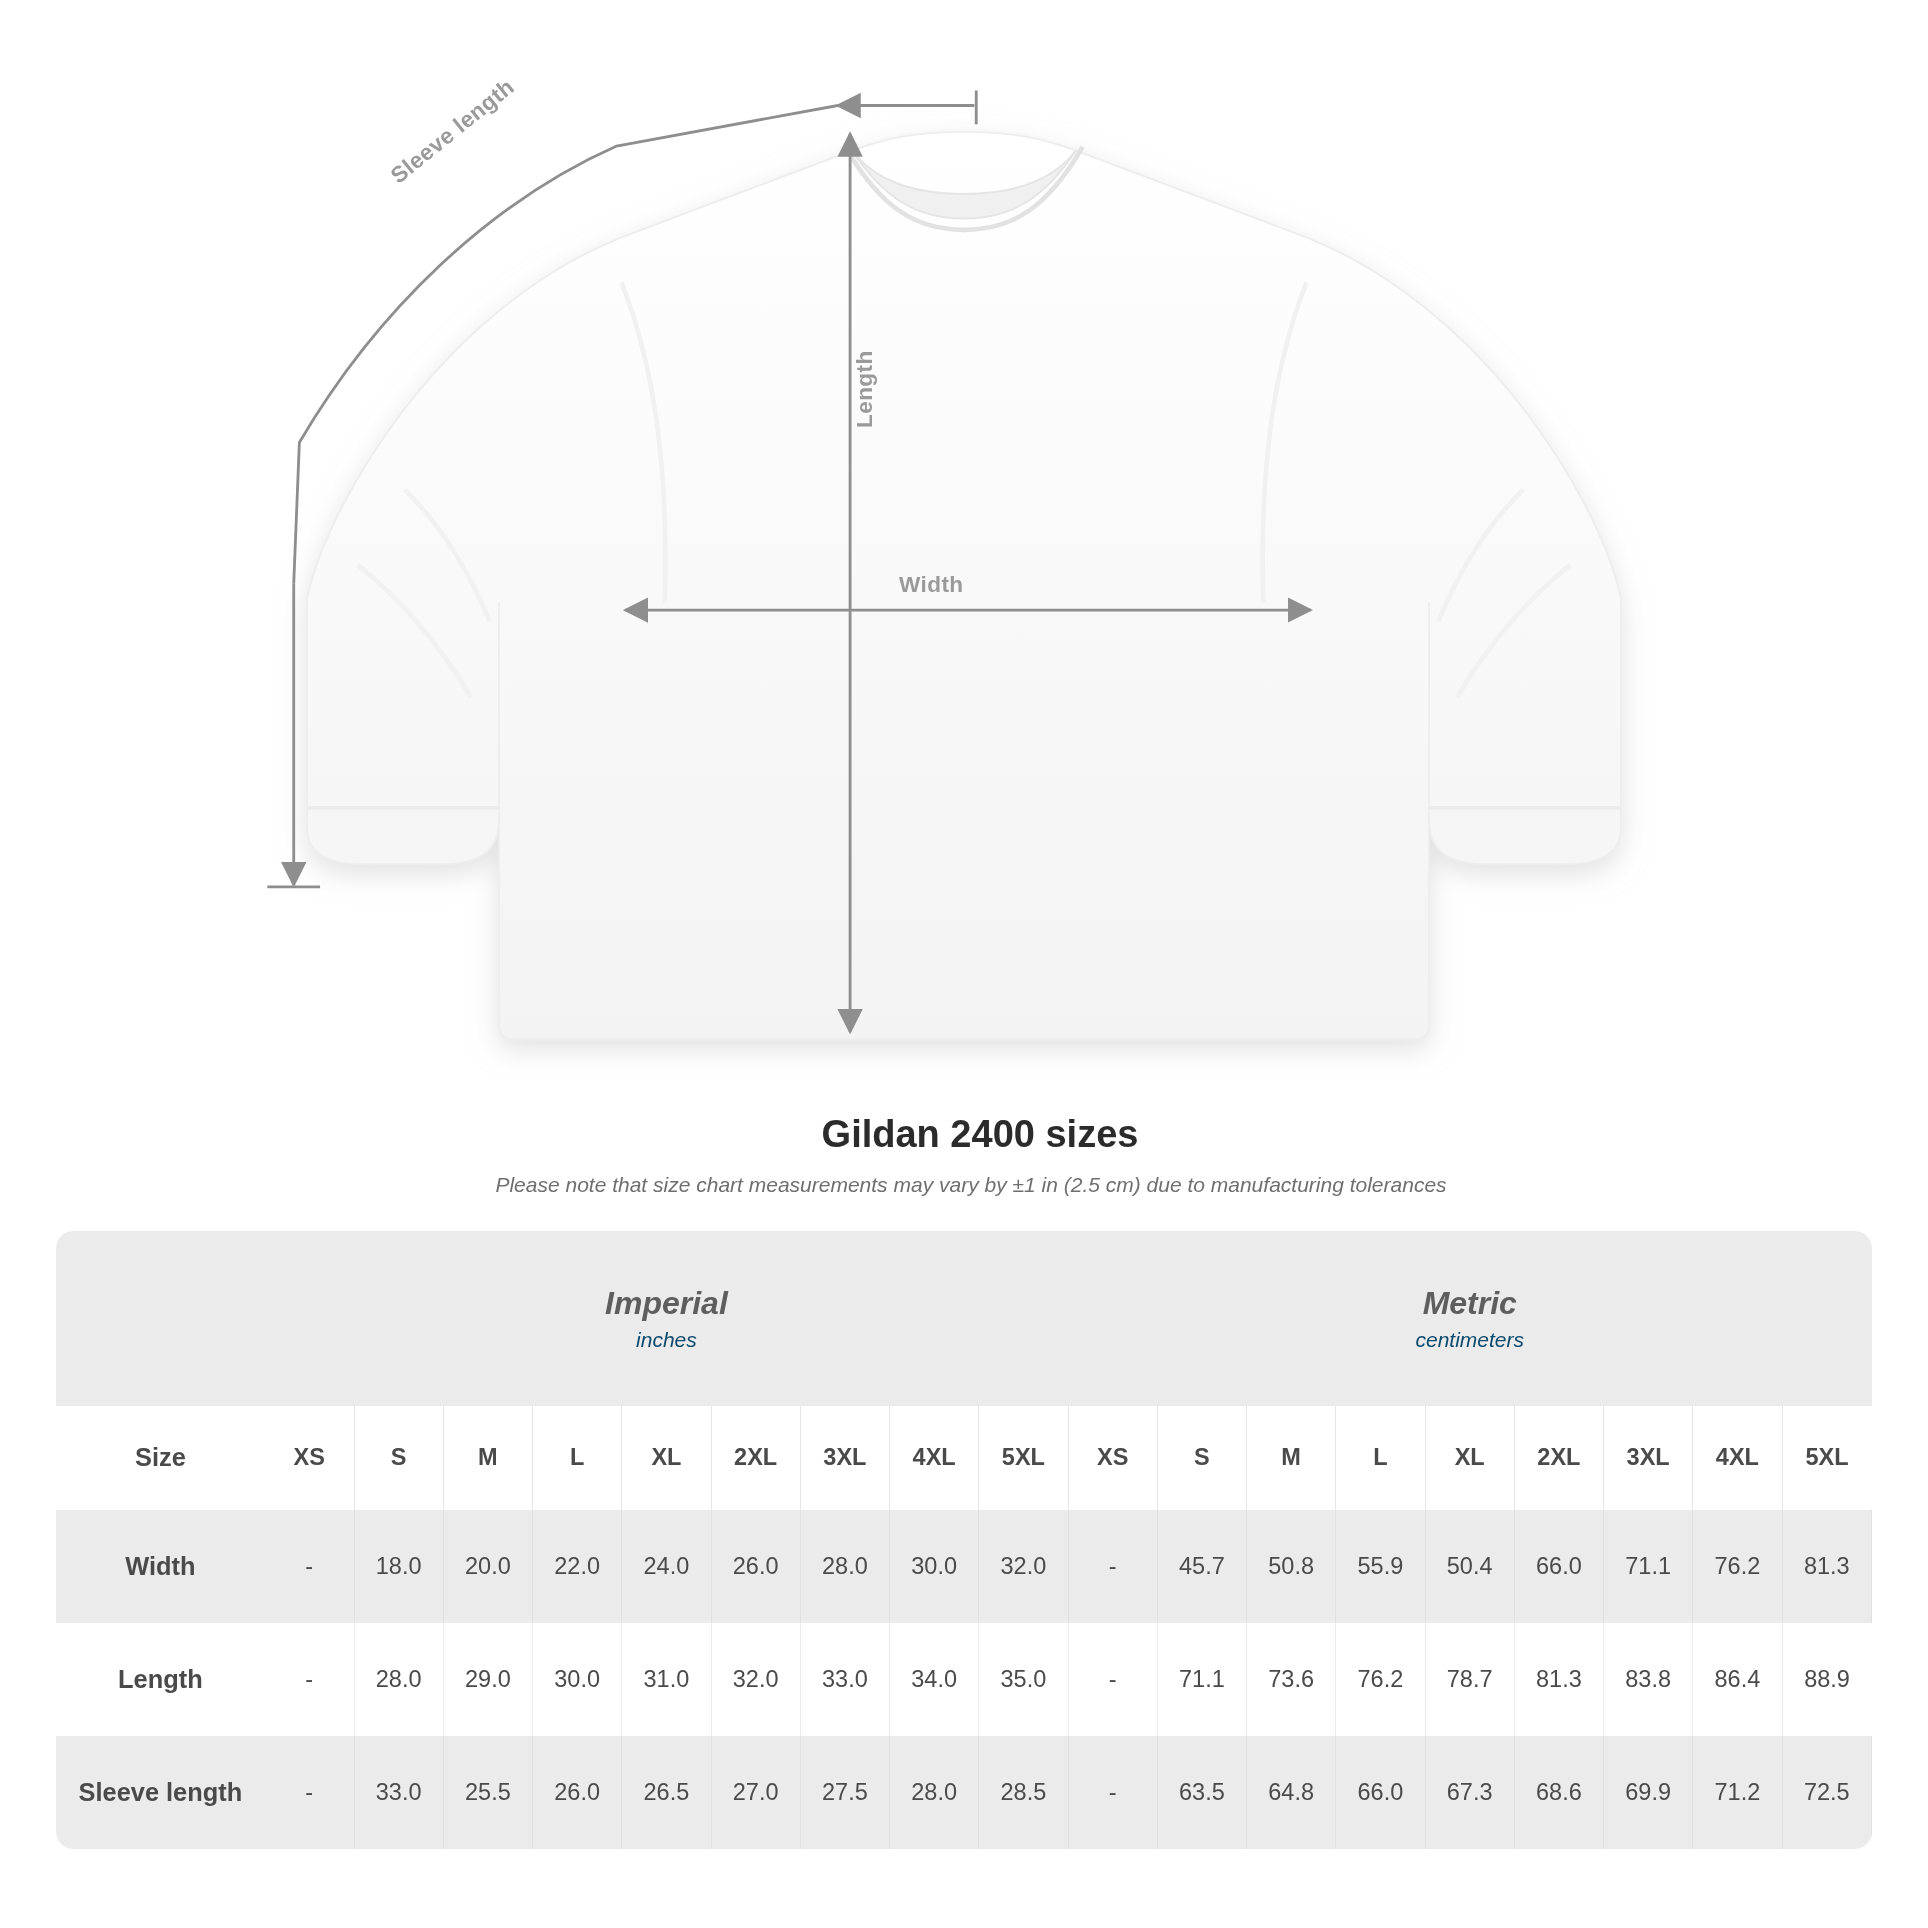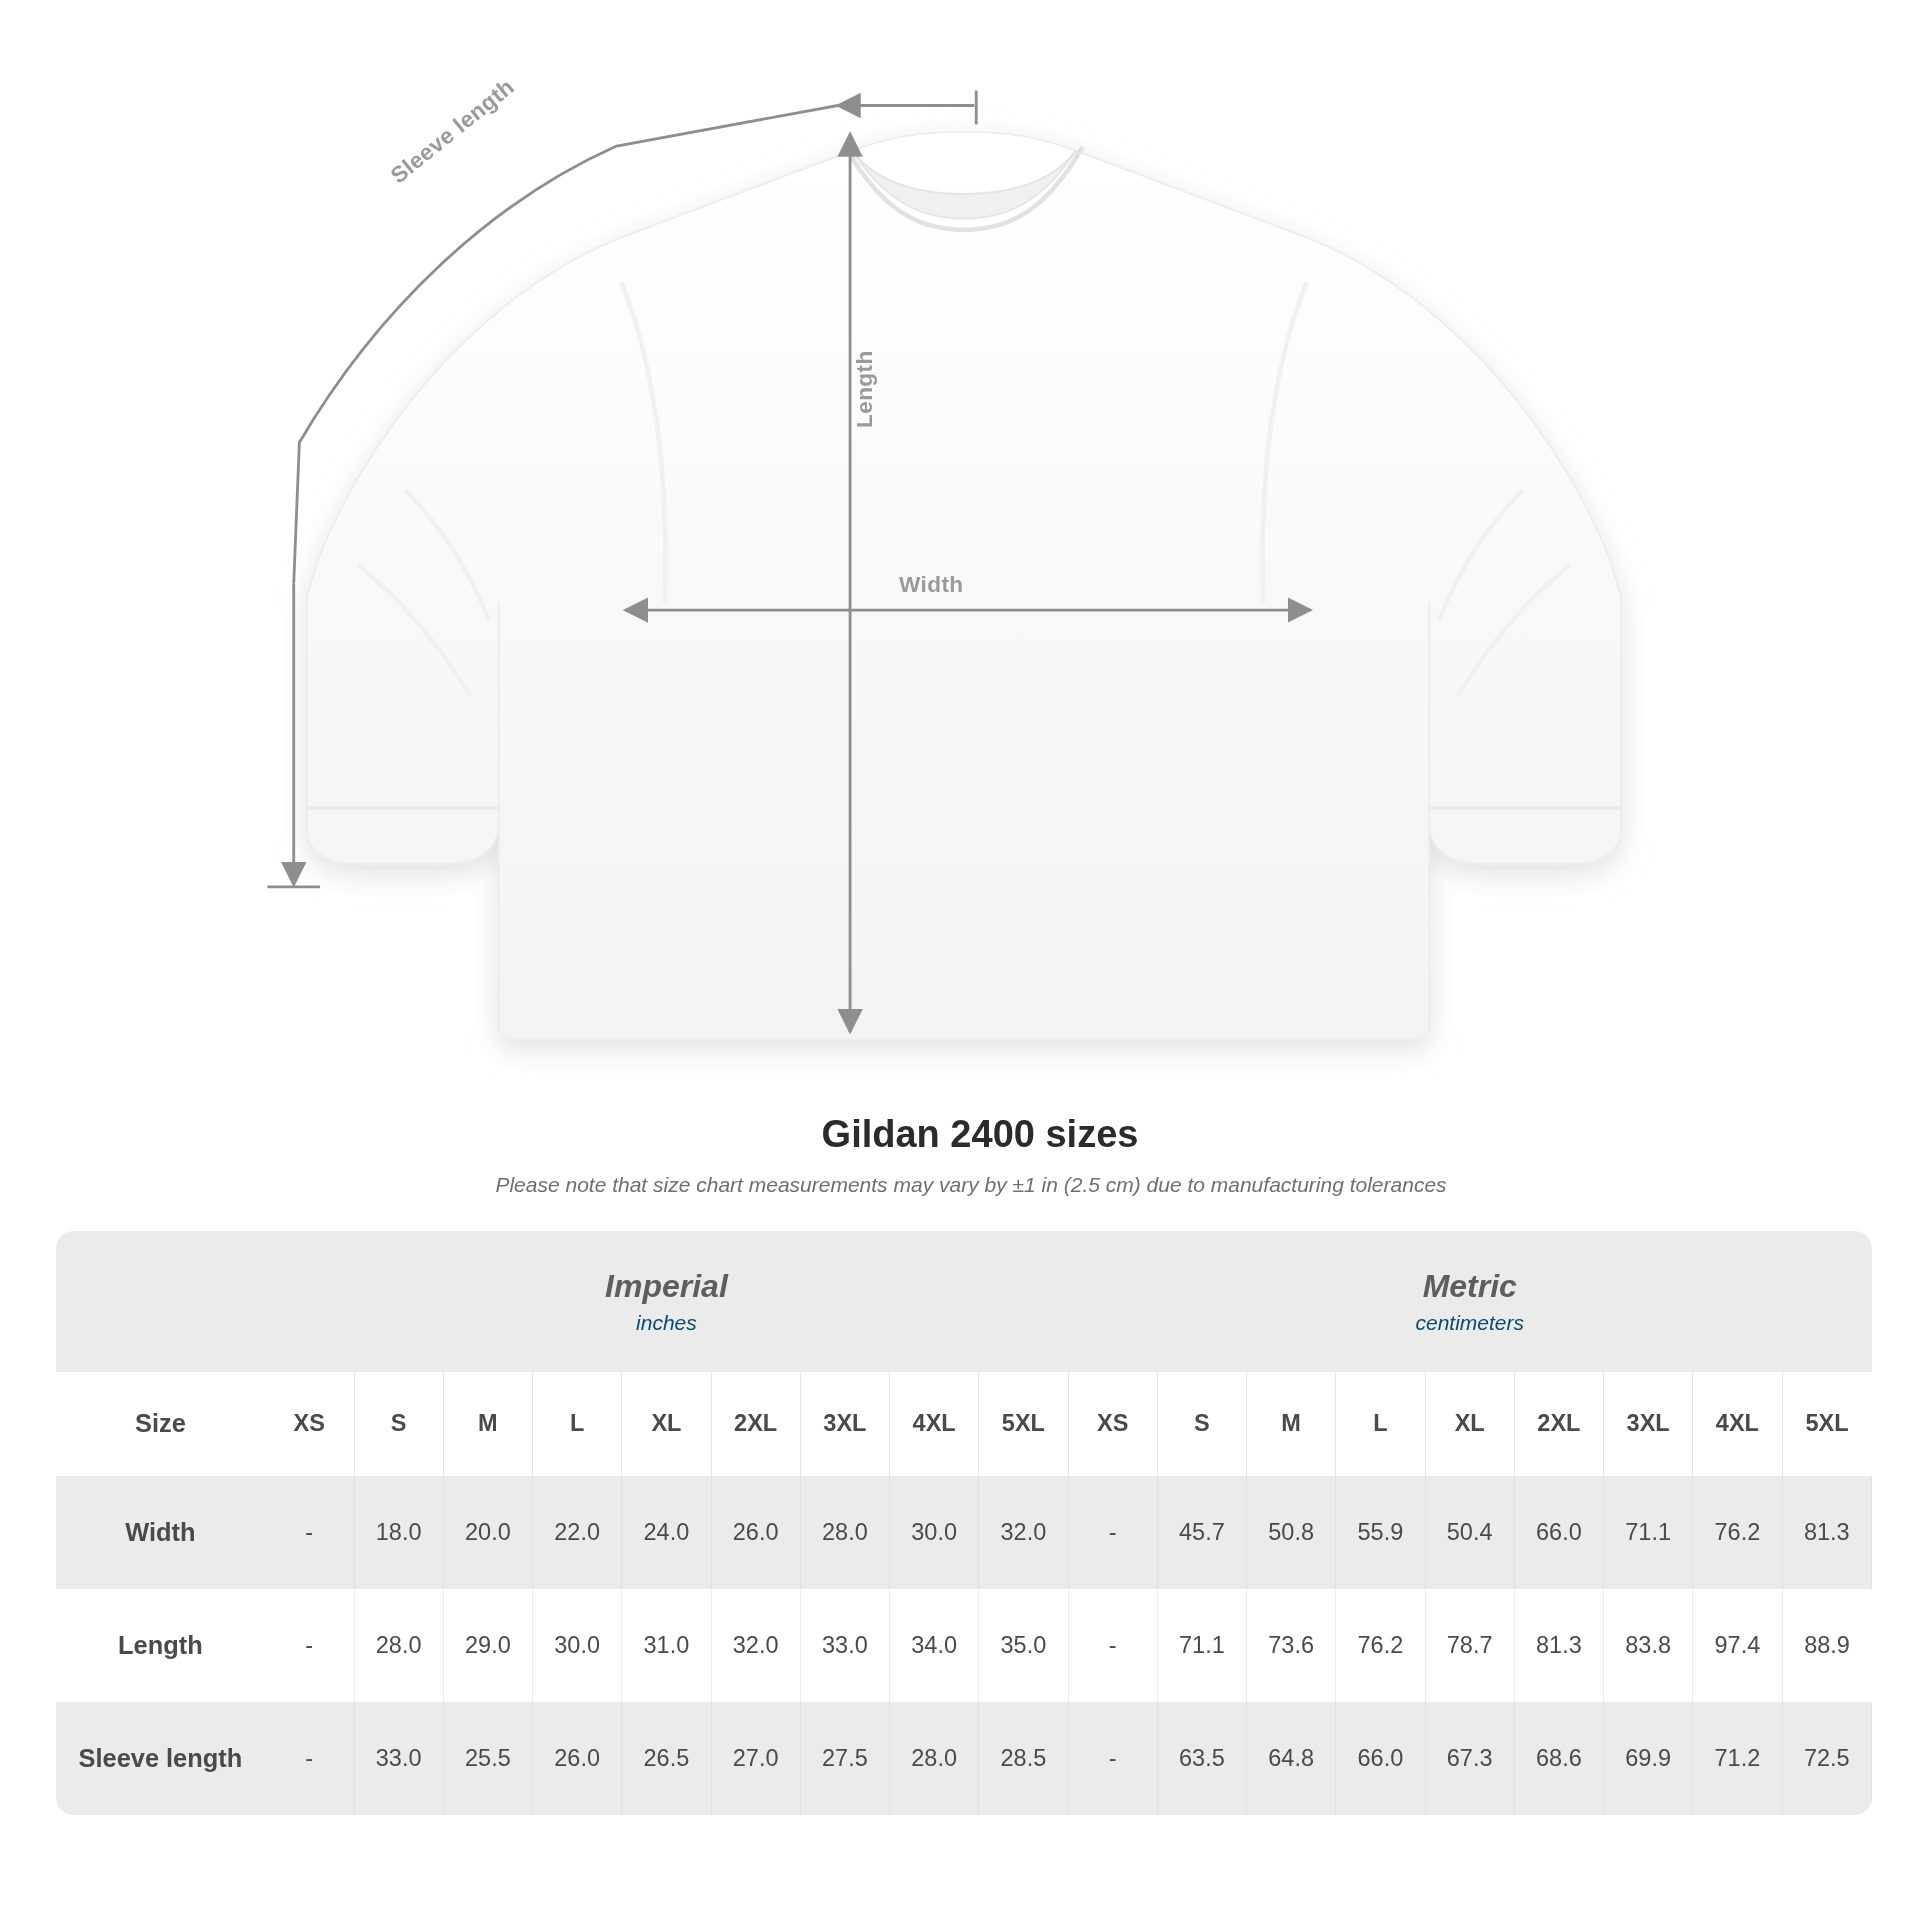--- a/index.html
+++ b/index.html
@@ -89,21 +89,21 @@
   table.size-table td, table.size-table th {
     text-align: center;
     vertical-align: middle;
     font-size: 23.5px;
     color: #4a4a4a;
   }
 
   
   .unit-row td {
     background: #ebebeb;
-    height: 141px;
+    height: 175px;
     padding: 0;
   }
   .unit-name {
     font-size: 32px;
     font-weight: bold;
     font-style: italic;
     color: #5e5e5e;
     line-height: 1.15;
   }
   .unit-sub {
@@ -316,21 +316,21 @@
         <td>33.0</td>
         <td>34.0</td>
         <td>35.0</td>
         <td>-</td>
         <td>71.1</td>
         <td>73.6</td>
         <td>76.2</td>
         <td>78.7</td>
         <td>81.3</td>
         <td>83.8</td>
-        <td>97.4</td>
+        <td>86.4</td>
         <td>88.9</td>
       </tr>
 
       <tr class="data-row alt">
         <td class="rowlabel corner-bl">Sleeve length</td>
         <td>-</td>
         <td>33.0</td>
         <td>25.5</td>
         <td>26.0</td>
         <td>26.5</td>

